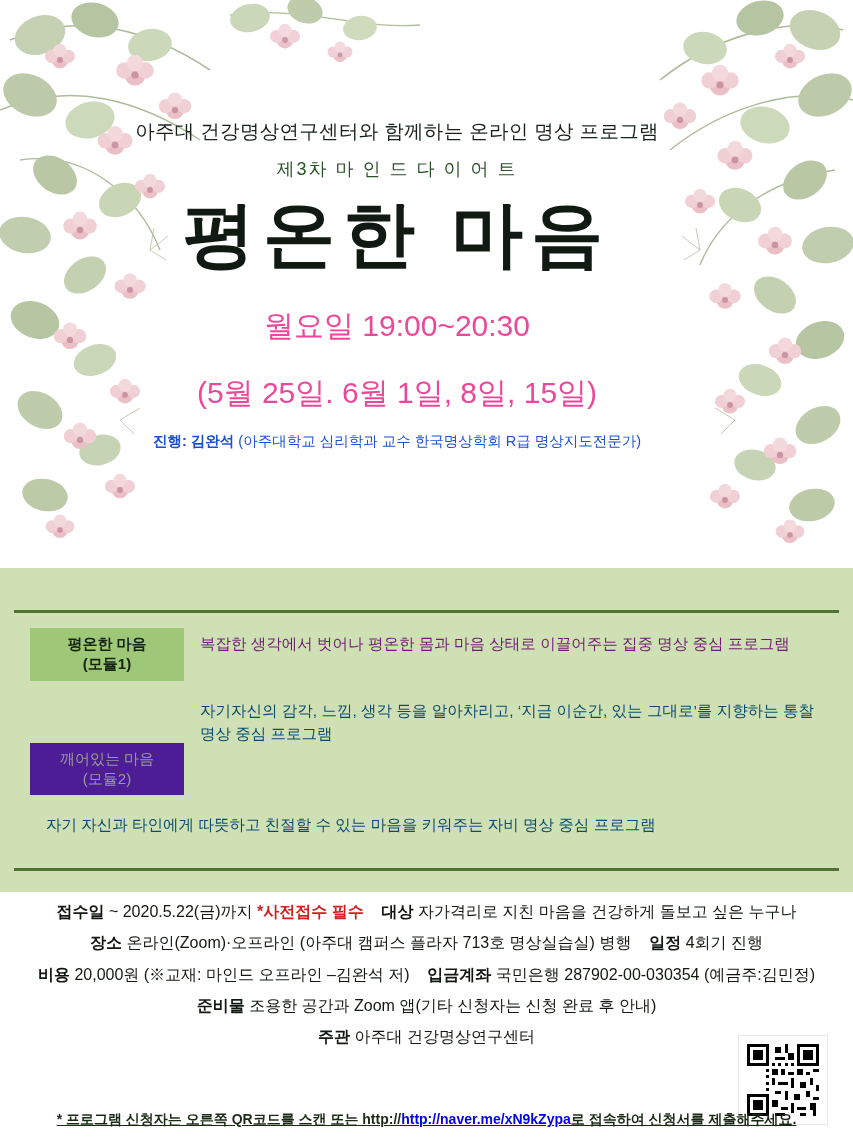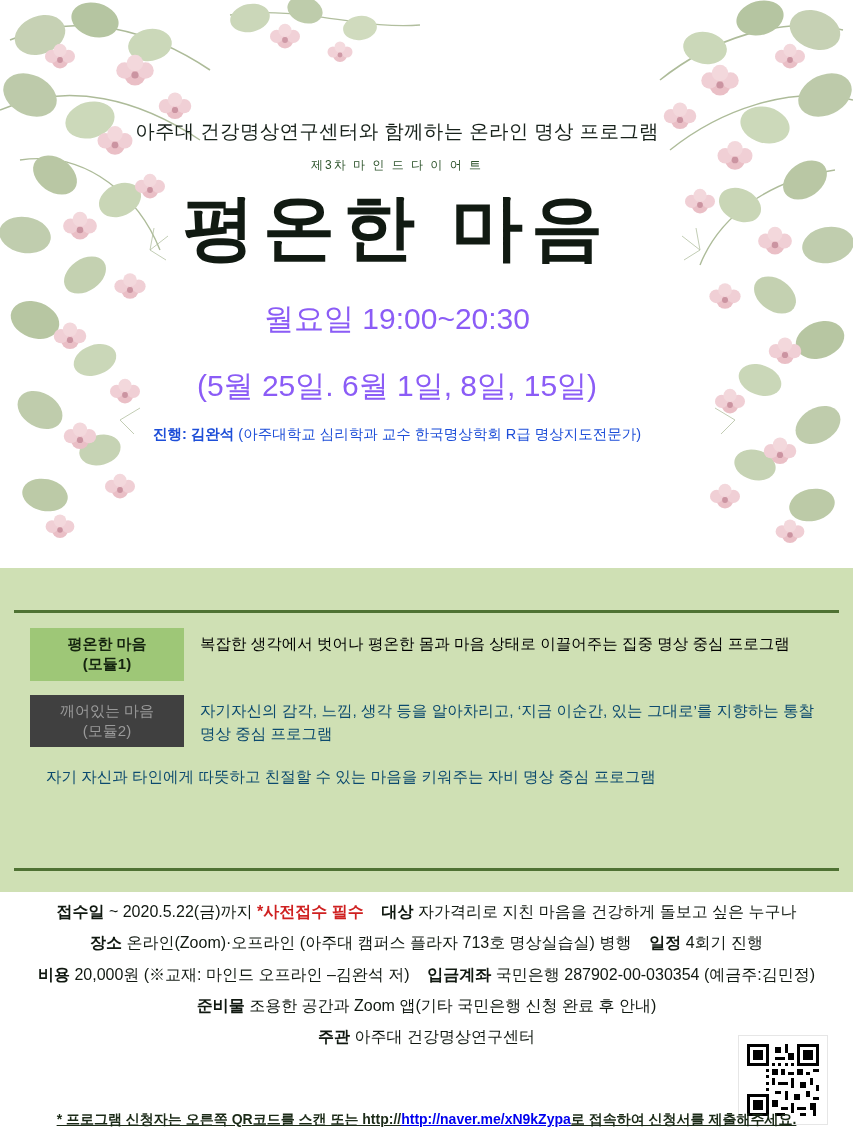--- a/index.html
+++ b/index.html
@@ -40,37 +40,37 @@
     text-align: center;
     z-index: 5;
   }
   .subtitle-1 {
     font-size: 19.5px;
     color: #17211a;
     letter-spacing: .3px;
     margin-bottom: 12px;
   }
   .subtitle-2 {
-    font-size: 12px;
+    font-size: 18px;
     color: #2a5128;
     letter-spacing: 2px;
     margin-bottom: 6px;
   }
   .main-title {
     font-size: 72px;
     font-weight: bold;
     color: #111a12;
     letter-spacing: 8px;
     line-height: 1.25;
     margin-top: 8px;
     margin-bottom: 10px;
   }
   .time-line {
     font-size: 30px;
-    color: #8b5cf6;
+    color: #ec4899;
     line-height: 1.38;
     margin-top: 26px;
   }
   .instructor {
     font-size: 14.5px;
     color: #1d4ed8;
     margin-top: 18px;
   }
   .instructor b { font-weight: bold; }
 
@@ -118,31 +118,32 @@
     line-height: 1.35;
     padding: 6px 4px;
     box-sizing: border-box;
   }
   .module-tag.active {
     background: #9ec777;
     color: #15240f;
     font-weight: bold;
   }
   .module-tag.inactive {
-    background: #404040;
+    background: #4c1d95;
     color: #9a9a9a;
+    margin-top: 48px;
   }
   .module-desc {
     flex: 1;
     padding-left: 16px;
     font-size: 15.5px;
     line-height: 1.5;
     padding-top: 4px;
   }
-  .module-desc.active { color: #000000; }
+  .module-desc.active { color: #701a75; }
   .module-desc.inactive { color: #0c4a6e; }
 
   
   .info {
     position: absolute;
     top: 900px;
     left: 0;
     width: 853px;
     text-align: center;
     font-size: 16px;
@@ -351,21 +352,21 @@
     </div>
     <div class="info-line">
       <b>비용</b>
       <span>20,000원 (※교재: 마인드 오프라인 –김완석 저)</span>
       &nbsp;&nbsp;
       <b>입금계좌</b>
       <span>국민은행 287902-00-030354  (예금주:김민정)</span>
     </div>
     <div class="info-line">
       <b>준비물</b>
-      <span>조용한 공간과 Zoom 앱(기타 국민은행 신청 완료 후 안내)</span>
+      <span>조용한 공간과 Zoom 앱(기타 신청자는 신청 완료 후 안내)</span>
     </div>
     <div class="info-line">
       <b>주관</b>
       <span>아주대 건강명상연구센터</span>
     </div>
   </div>
 
   <div class="qr-box">
     <svg class="qr-canvas" viewBox="0 0 25 25" shape-rendering="crispEdges">
       <rect width="25" height="25" fill="#ffffff"></rect>

